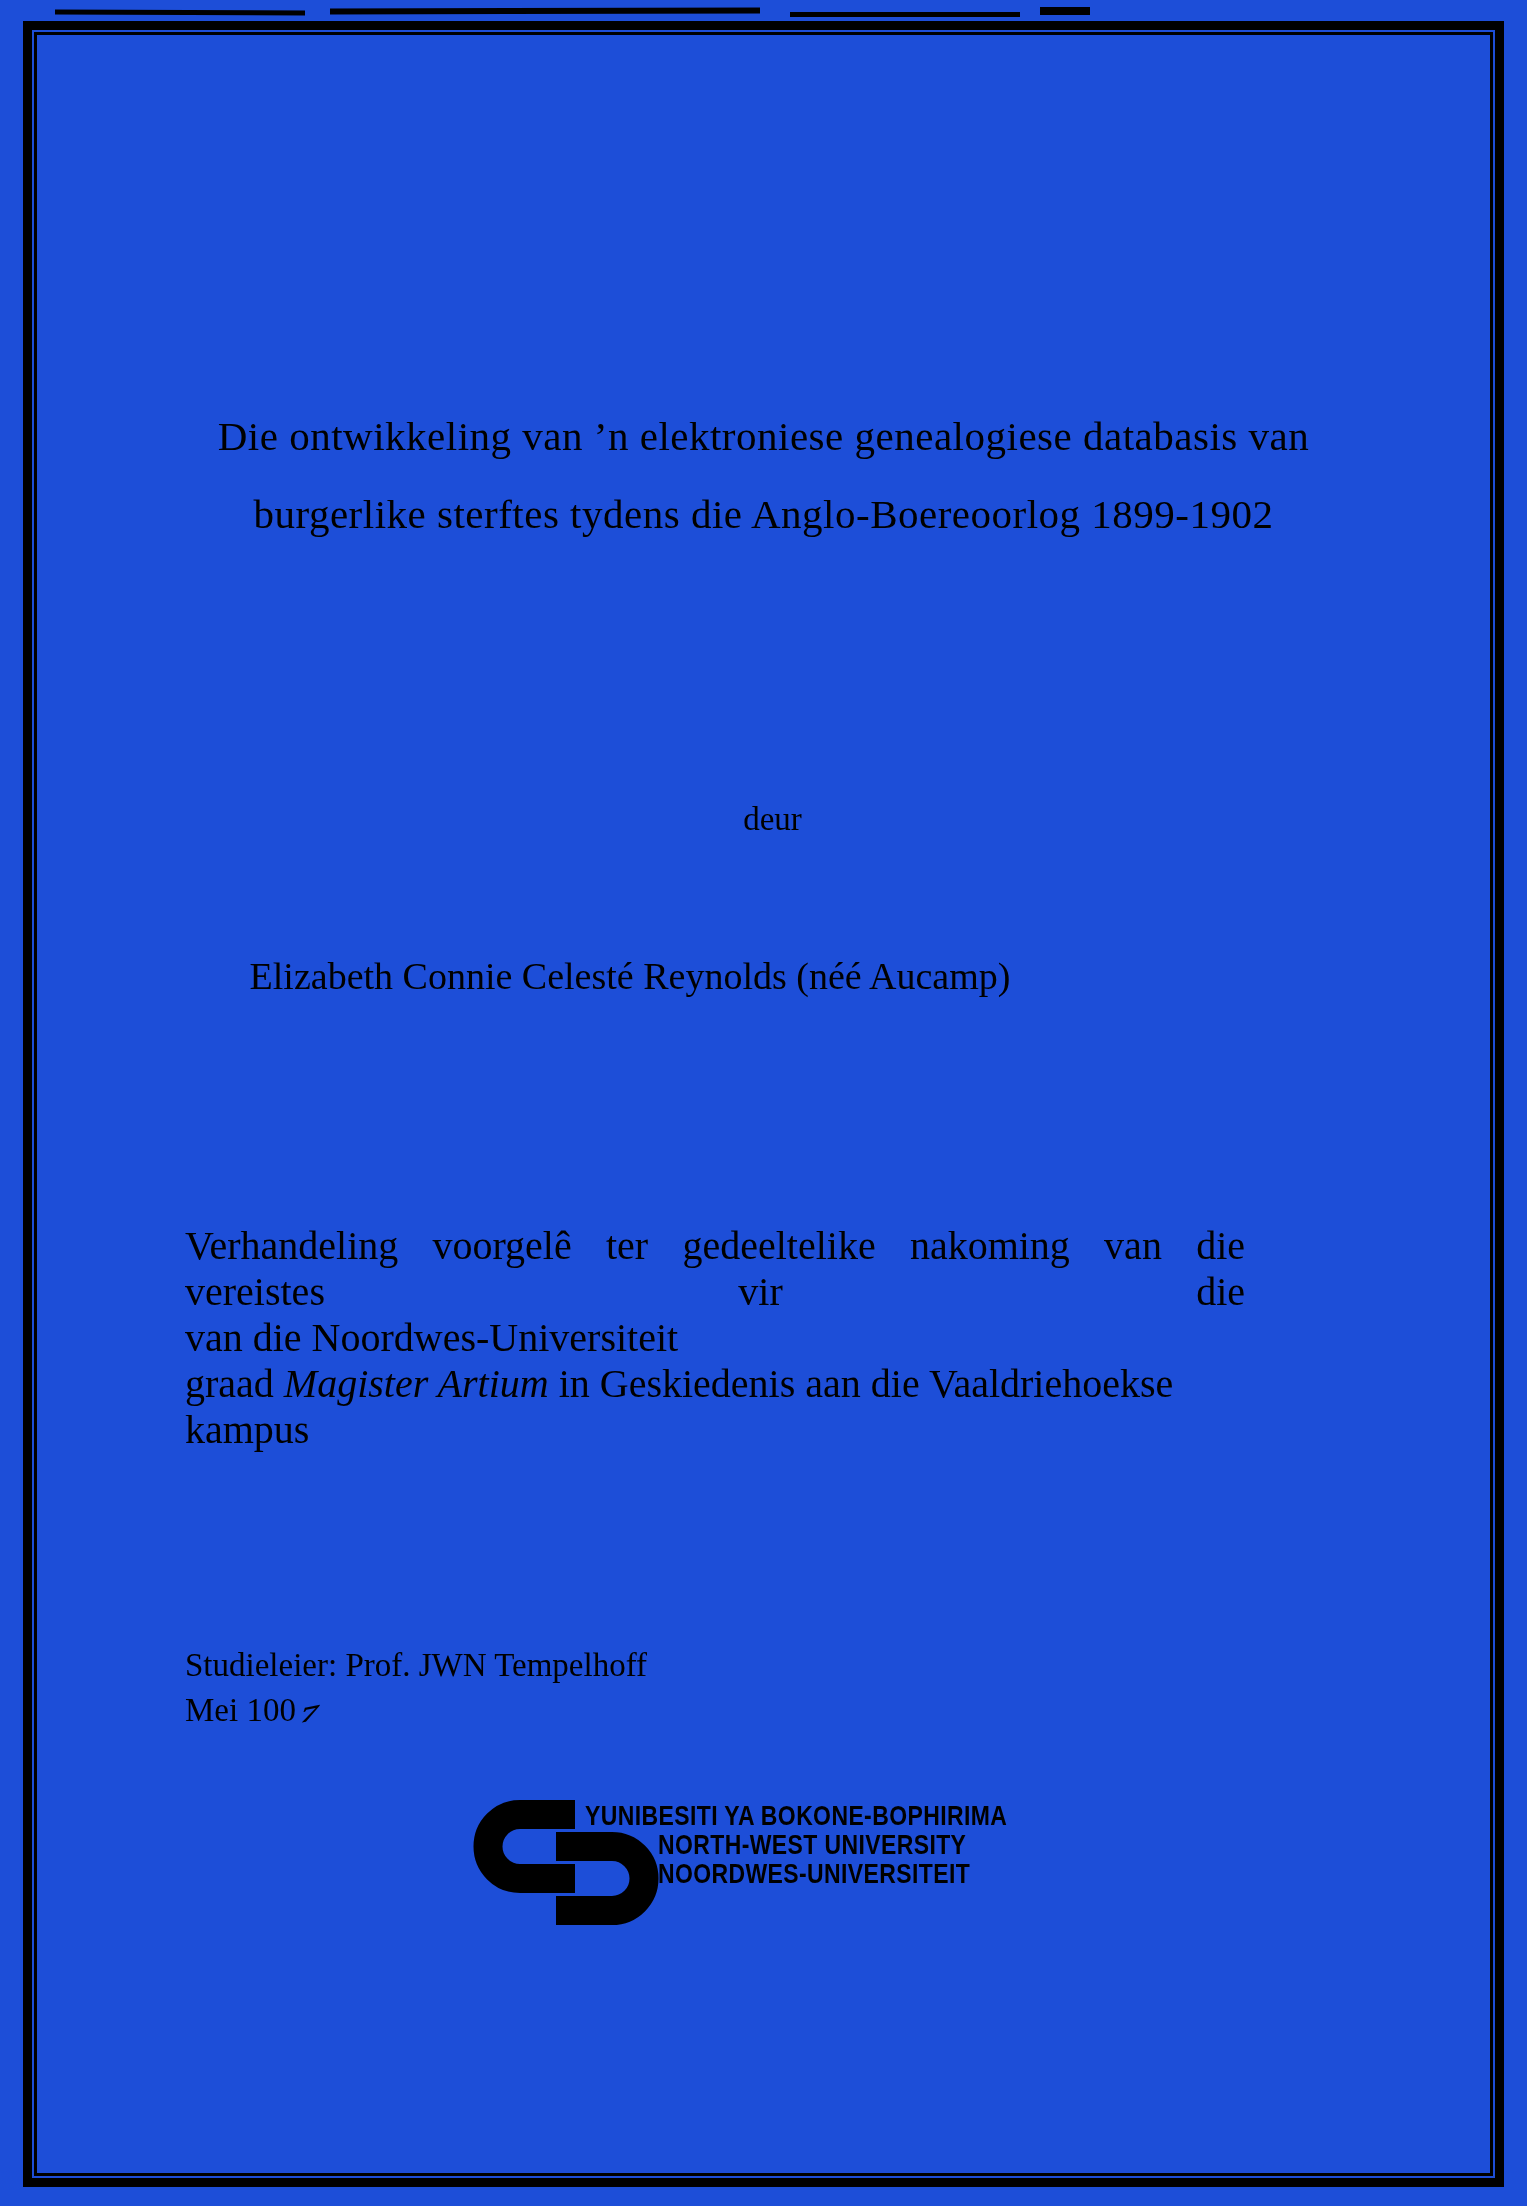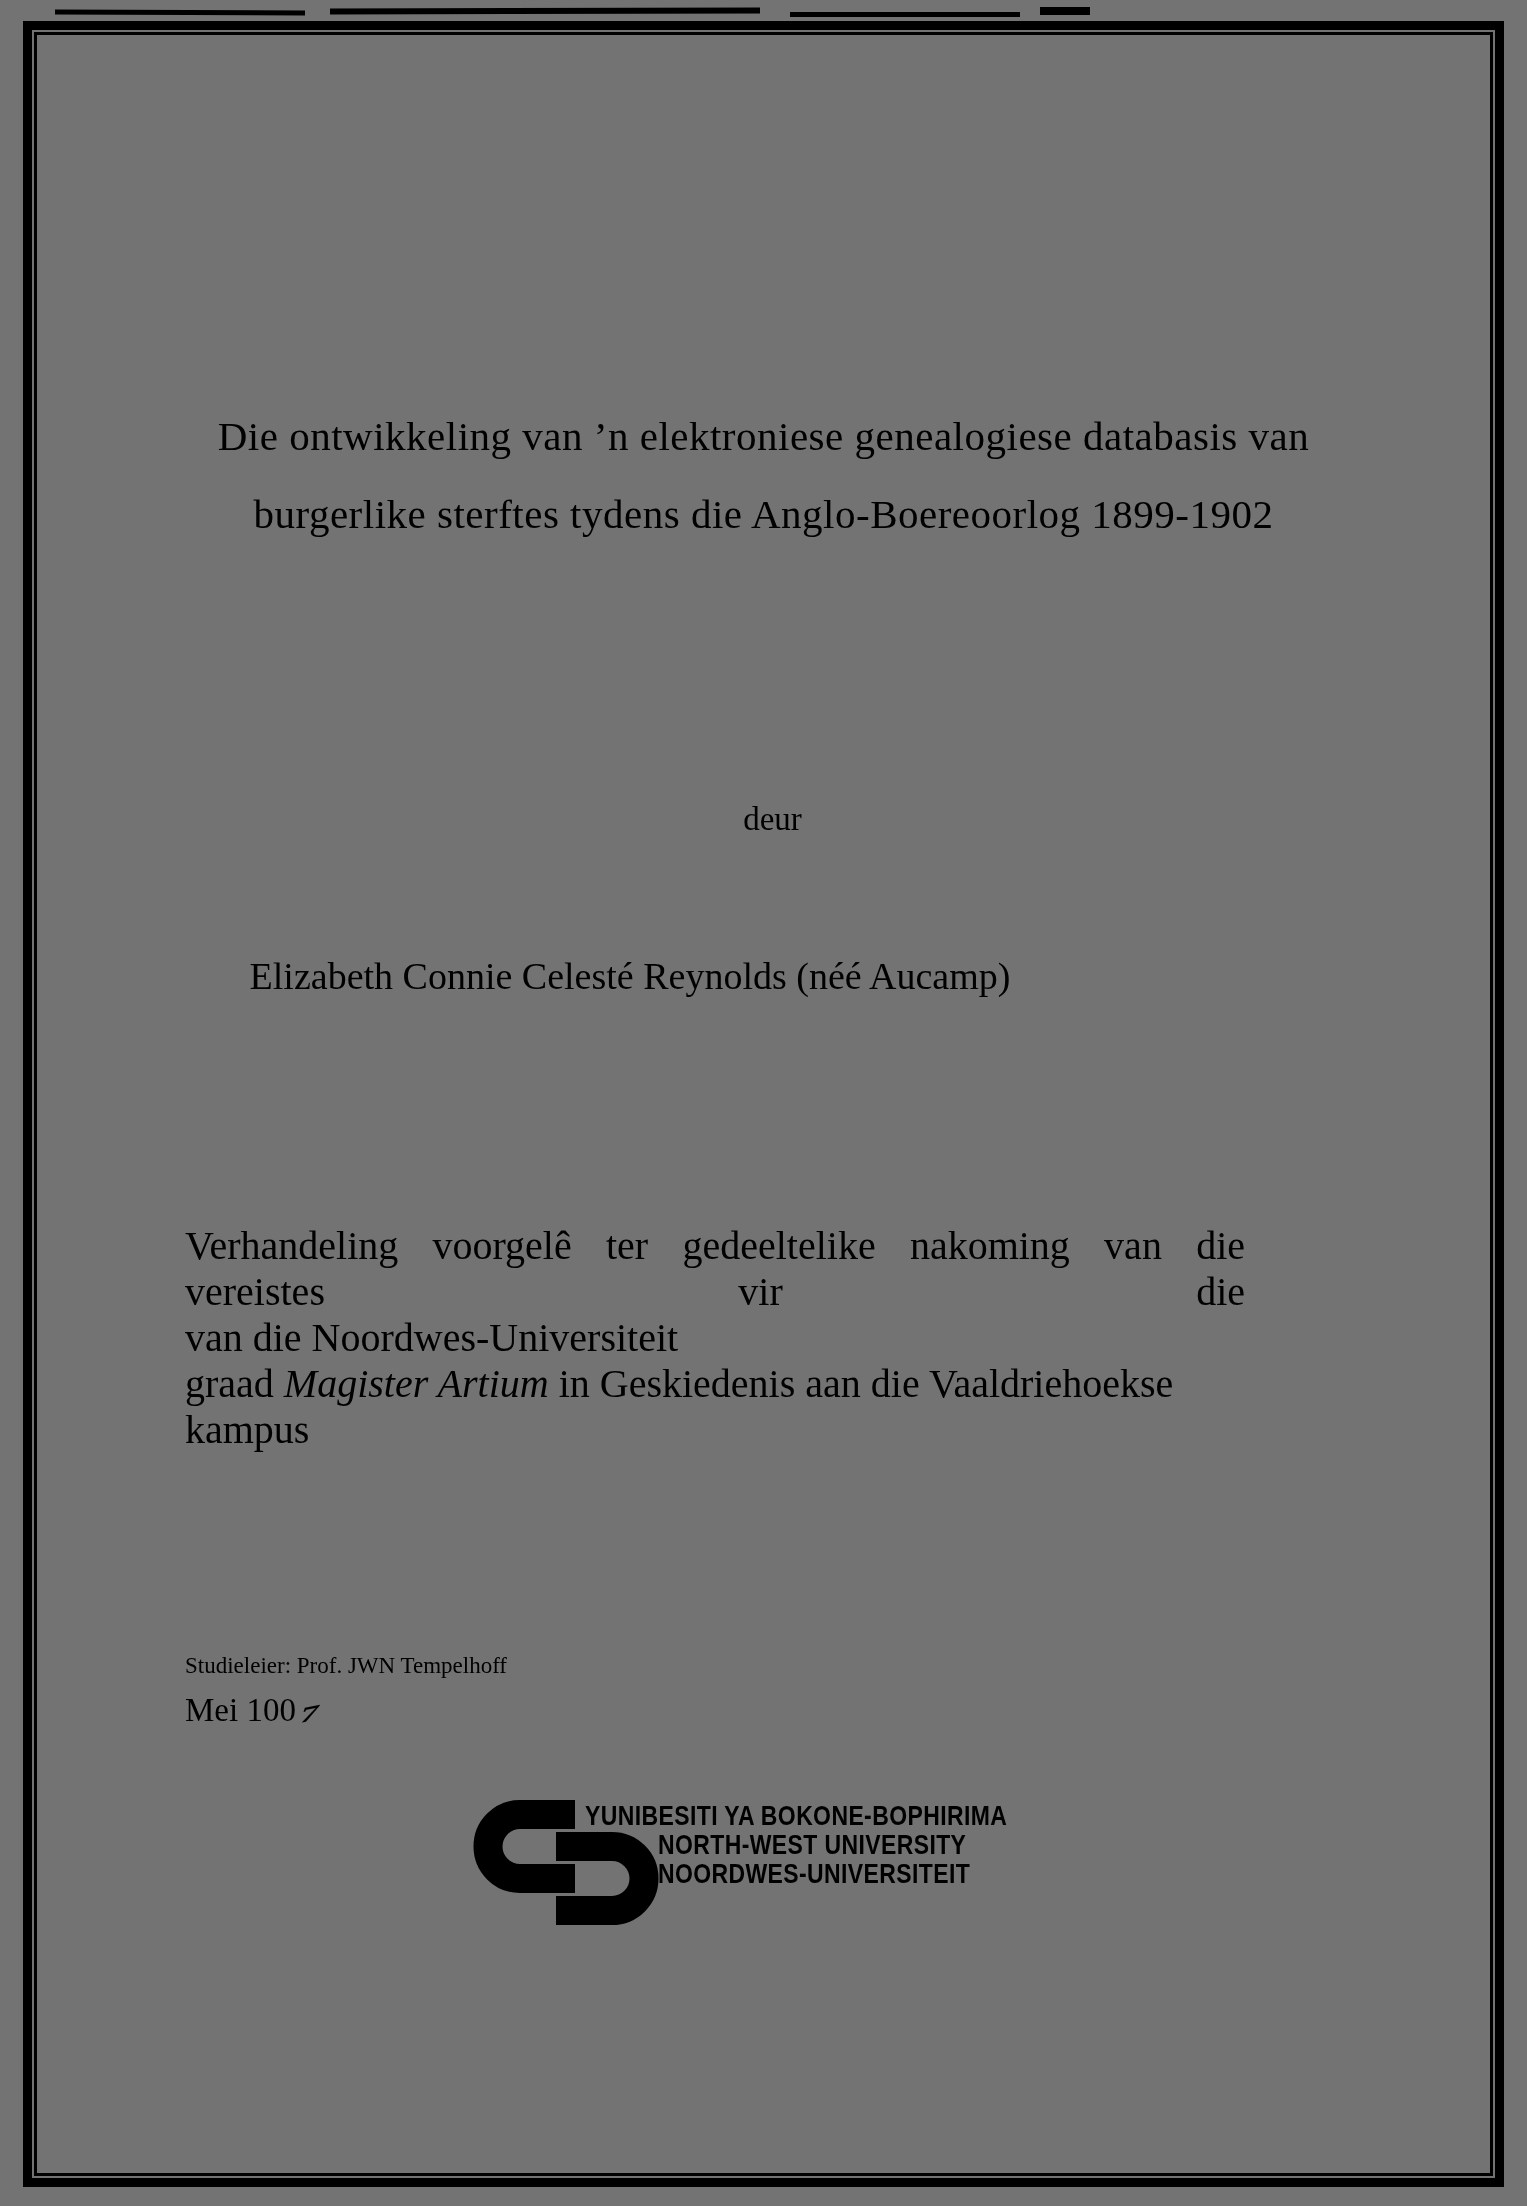--- a/index.html
+++ b/index.html
@@ -1,20 +1,20 @@
 <!DOCTYPE html>
 <html><head>
 <meta charset="utf-8">
 <style>
   html, body { margin: 0; padding: 0; background: #ffffff; }
   .page {
     position: relative;
     width: 1527px;
     height: 2206px;
-    background: #737373;
+    background: #1d4ed8;
     overflow: hidden;
     font-family: "Liberation Serif", serif;
     color: #000000;
   }
   
   .frame-outer {
     position: absolute;
     left: 23px; top: 21px;
     width: 1481px; height: 2166px;
     border: 9px solid #000;
@@ -56,21 +56,21 @@
     position: absolute;
     top: 1223px; left: 185px; width: 1060px;
     font-size: 40px;
     line-height: 46px;
   }
   .justified { text-align: justify; text-align-last: justify; }
   .italic { font-style: italic; }
   .supervisor {
     position: absolute;
     top: 1643px; left: 185px;
-    font-size: 23px;
+    font-size: 33px;
     line-height: 45px;
   }
   .date-line {
     position: absolute;
     top: 1688px; left: 185px;
     font-size: 33px;
     line-height: 45px;
   }
   .digit-skew {
     display: inline-block;

